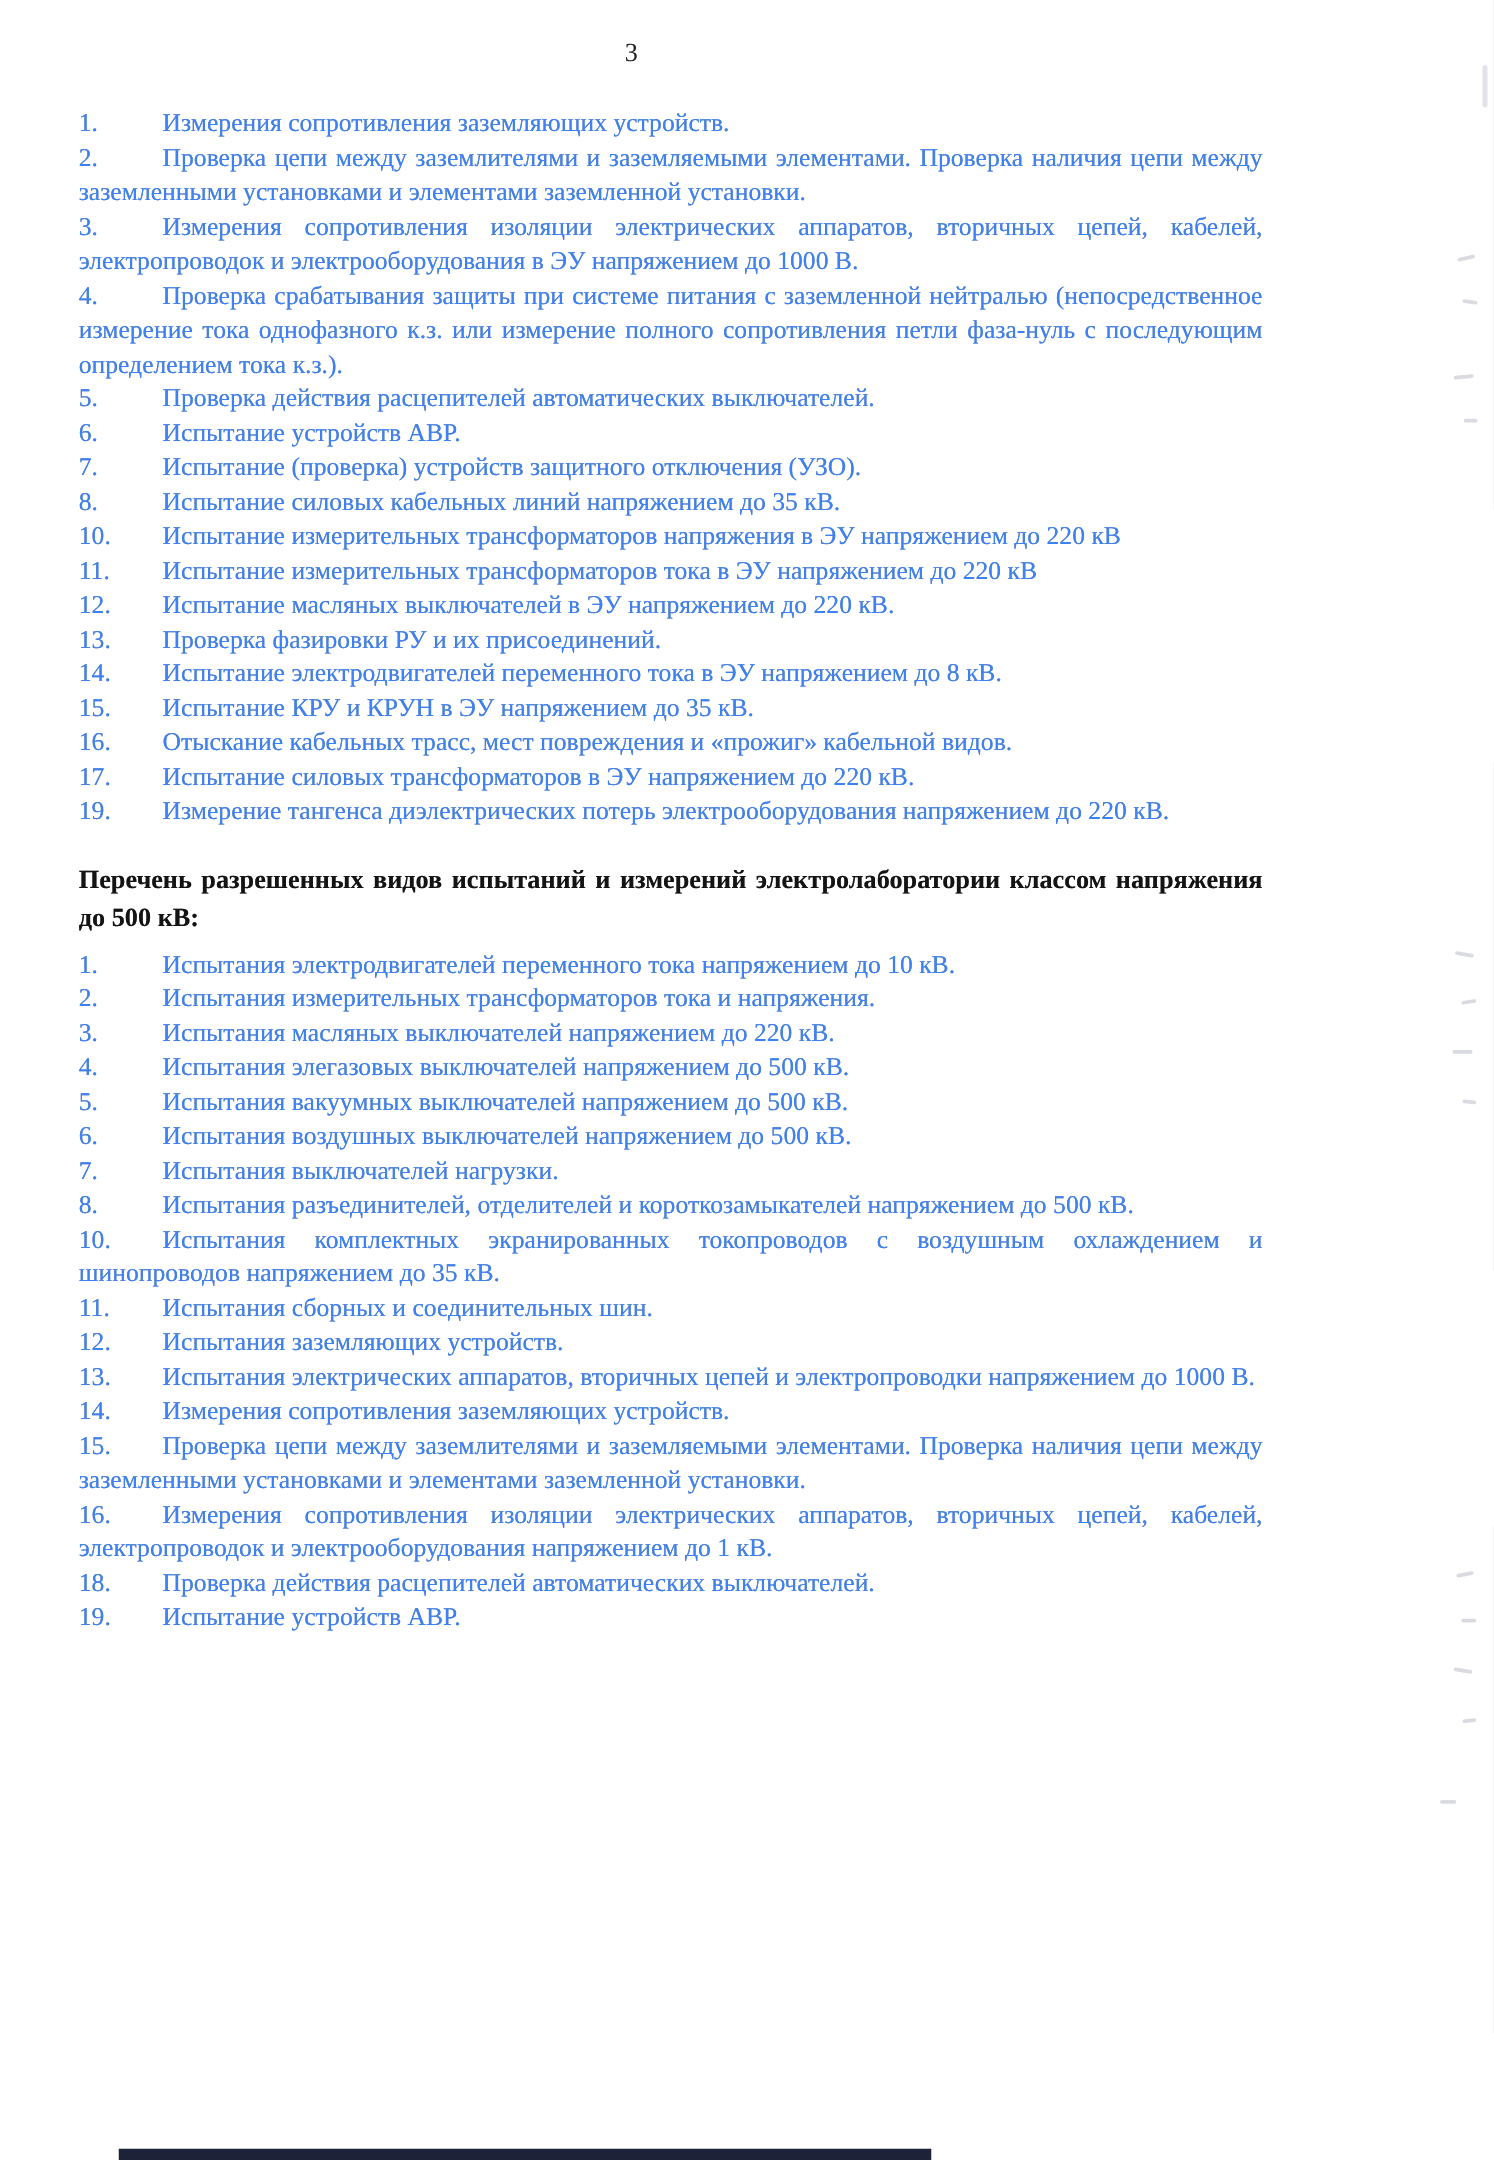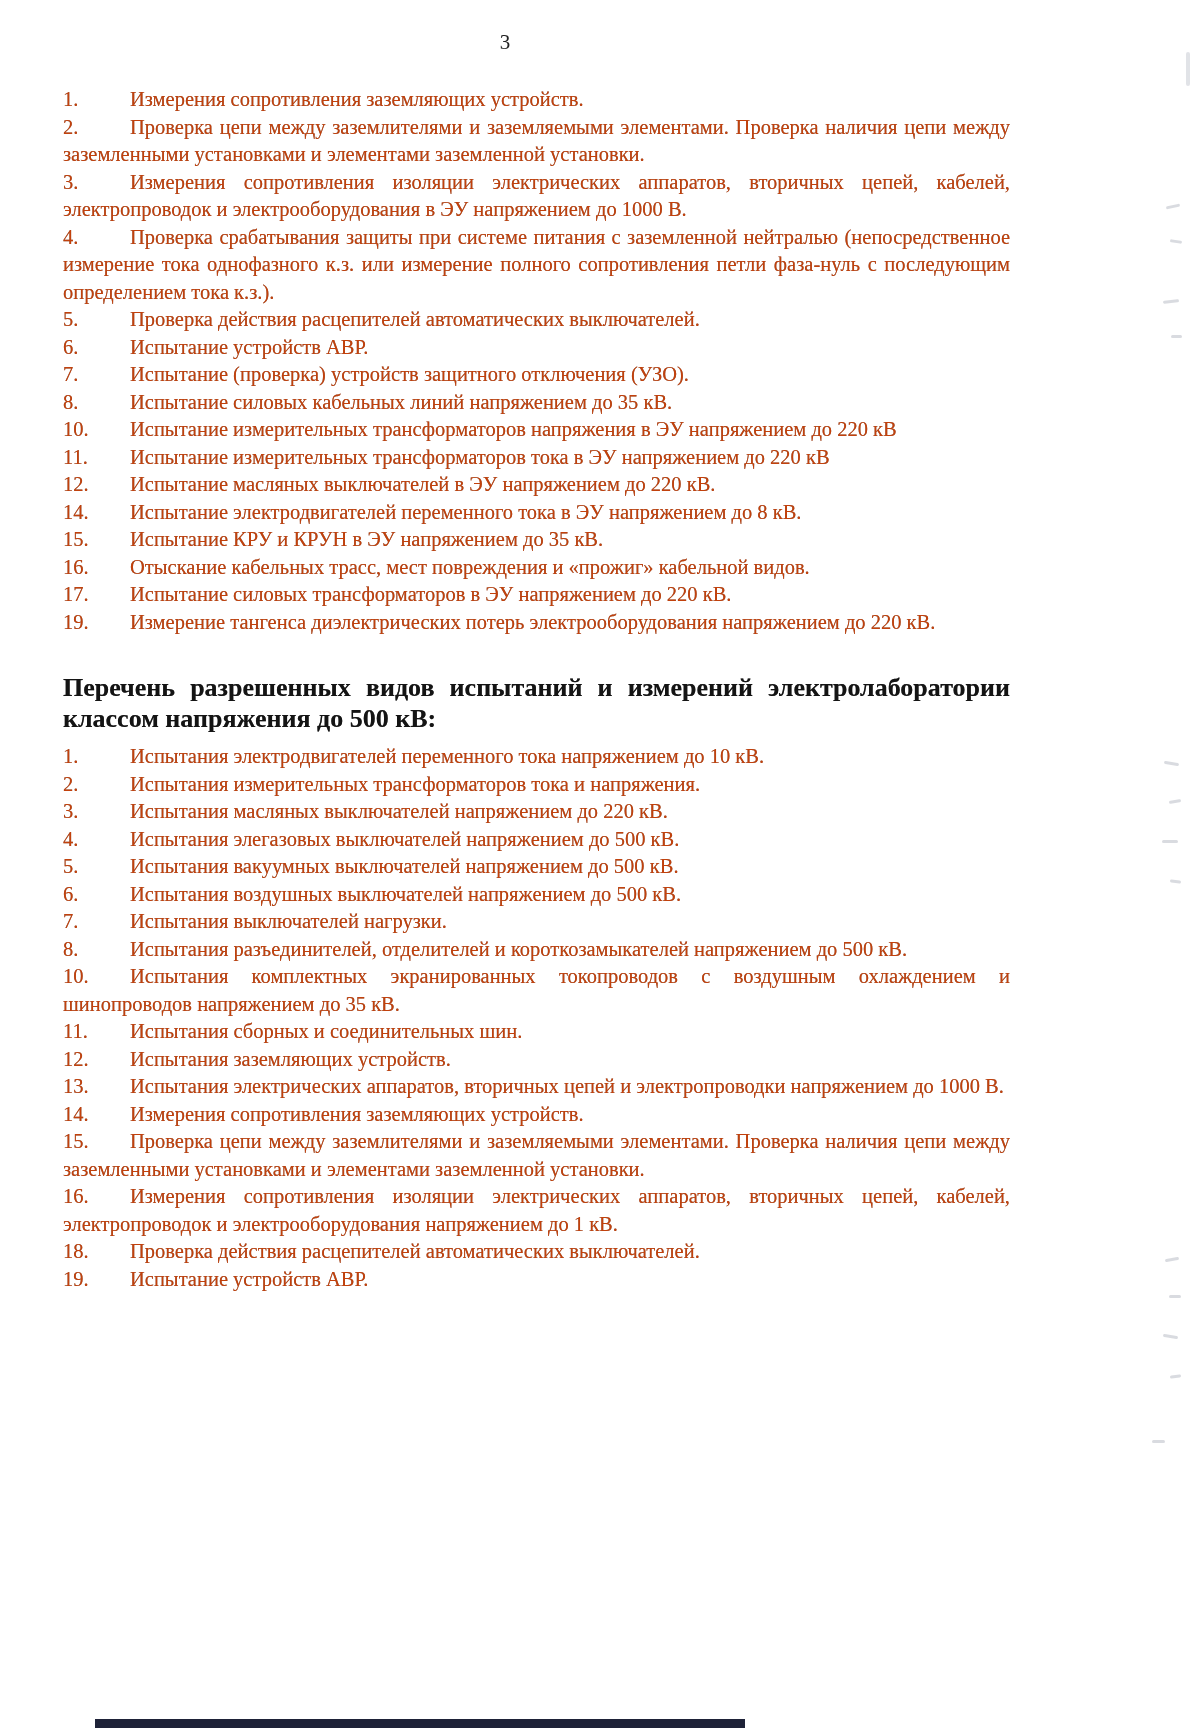--- a/index.html
+++ b/index.html
@@ -26,33 +26,33 @@
   .content {
     position: absolute;
     left: 63px;
     top: 86px;
     width: 947px;
   }
   .item {
     font-size: 20.5px;
     line-height: 27.5px;
     text-align: justify;
-    color: #c2410c;
+    color: #3b82f6;
     text-shadow: 0 0 0.45px rgba(40,40,40,0.55);
   }
   .item .num {
     display: inline-block;
     width: 67px;
   }
   .heading {
     font-weight: bold;
-    font-size: 26px;
+    font-size: 21px;
     line-height: 31px;
     text-align: justify;
-    margin-top: 36px;
+    margin-top: 24px;
     margin-bottom: 9px;
     color: #141414;
     text-shadow: 0 0 0.5px rgba(20,20,20,0.6);
   }
   
   .noise {
     position: absolute;
     background: #aab0ba;
     opacity: 0.45;
     border-radius: 2px;
@@ -107,20 +107,21 @@
 
         <p class="item"><span class="num">8.</span><span>Испытание силовых кабельных линий напряжением до 35 кВ.</span></p>
 
 
         <p class="item"><span class="num">10.</span><span>Испытание измерительных трансформаторов напряжения в ЭУ напряжением до 220 кВ</span></p>
 
         <p class="item"><span class="num">11.</span><span>Испытание измерительных трансформаторов тока в ЭУ напряжением до 220 кВ</span></p>
 
         <p class="item"><span class="num">12.</span><span>Испытание масляных выключателей в ЭУ напряжением до 220 кВ.</span></p>
 
+        <p class="item"><span class="num">13.</span><span>Проверка фазировки РУ и их присоединений.</span></p>
 
         <p class="item"><span class="num">14.</span><span>Испытание электродвигателей переменного тока в ЭУ напряжением до 8 кВ.</span></p>
 
         <p class="item"><span class="num">15.</span><span>Испытание КРУ и КРУН в ЭУ напряжением до 35 кВ.</span></p>
 
         <p class="item"><span class="num">16.</span><span>Отыскание кабельных трасс, мест повреждения и «прожиг» кабельной видов.</span></p>
 
         <p class="item"><span class="num">17.</span><span>Испытание силовых трансформаторов в ЭУ напряжением до 220 кВ.</span></p>
 
 

